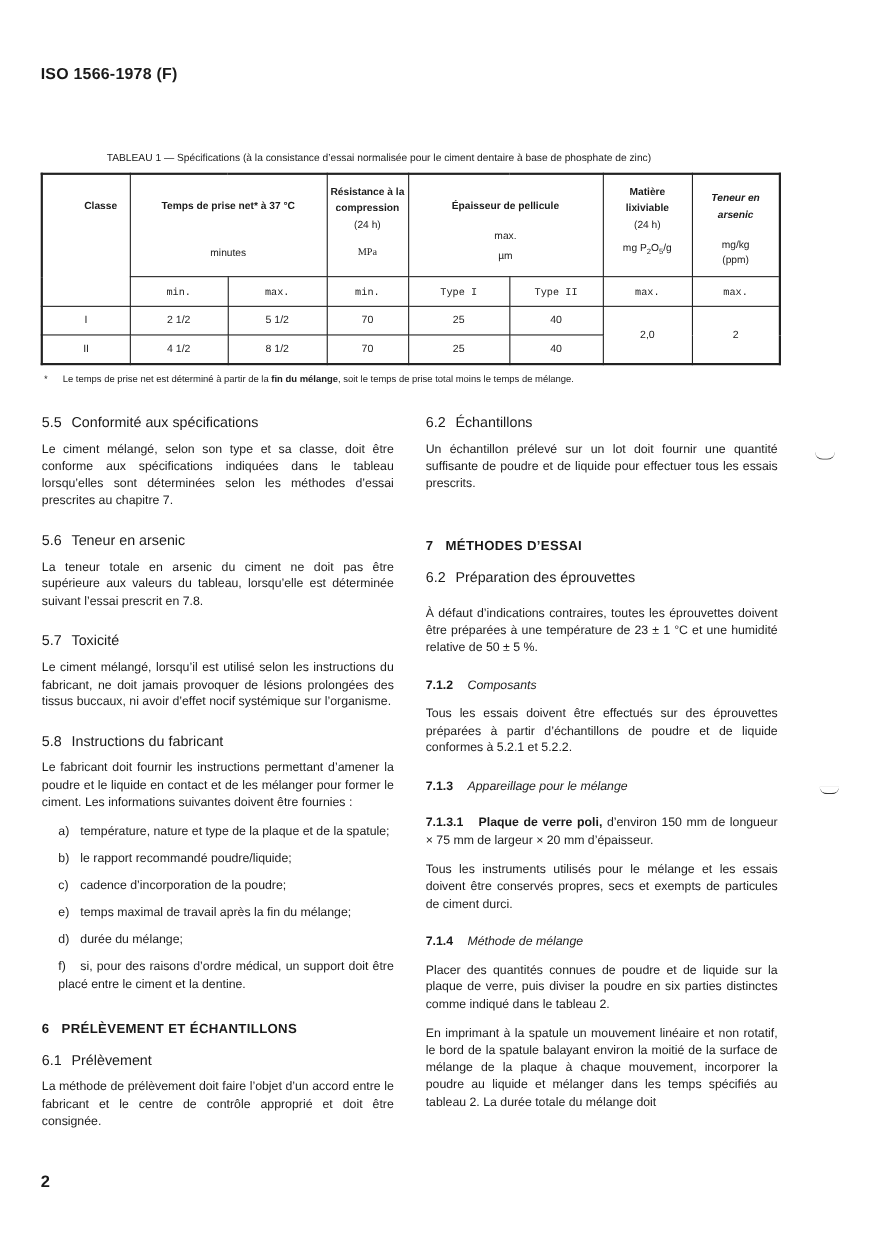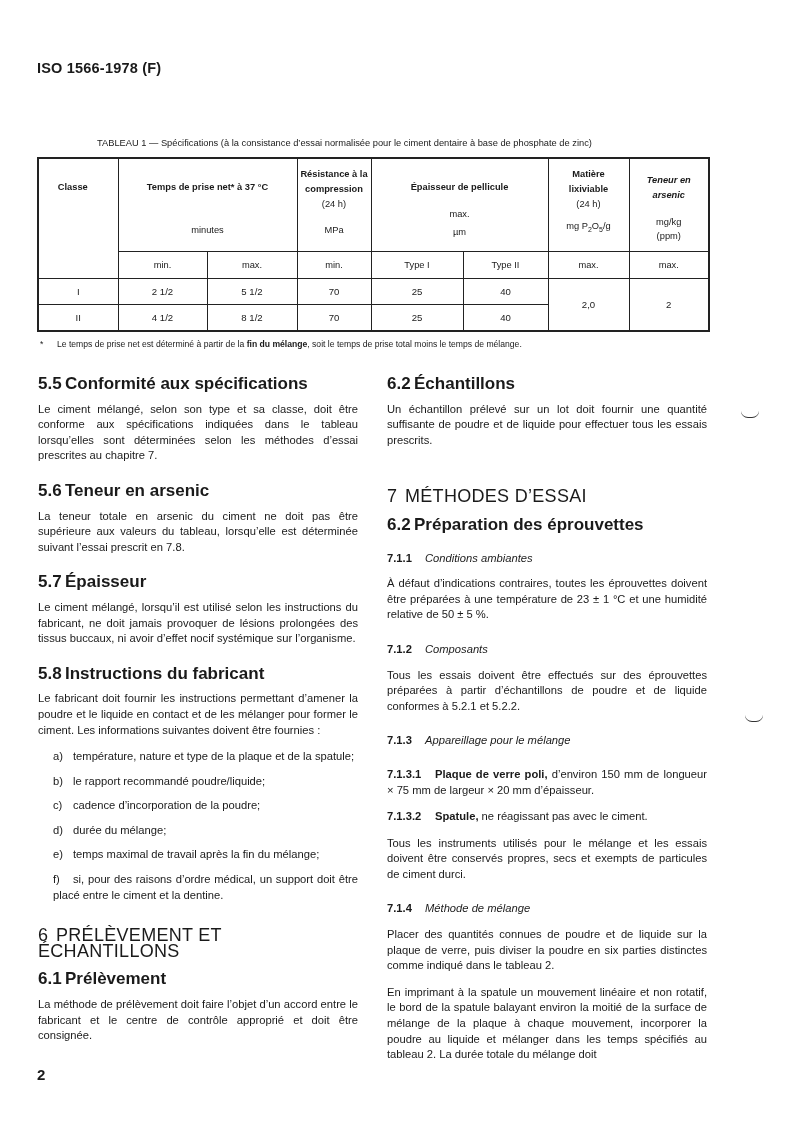--- a/index.html
+++ b/index.html
@@ -12,32 +12,32 @@
 
   table.spec { position: absolute; left: 37px; top: 157px; border-collapse: collapse;
                font-size: 9.3px; table-layout: fixed; }
   table.spec td { border: 1px solid #222; text-align: center; vertical-align: middle; padding: 0; }
   table.spec { border: 2px solid #222; }
   .hdr-bold { font-weight: bold; line-height: 15px; }
   .hdr-unit { line-height: 14px; }
   .cell-hdr { height: 92px; position: relative; }
   .cell-hdr .top { position: absolute; left: 0; right: 0; top: 8px; }
   .cell-hdr .bot { position: absolute; left: 0; right: 0; bottom: 8px; }
-  .sub td { height: 26px; }
+  .sub td { height: 26px; font-family: Liberation Mono, monospace; }
   .row td { height: 25px; font-size: 9.6px; }
 
   .footnote { left: 40px; top: 339px; font-size: 8.6px; white-space: nowrap; }
   .footnote .star { display: inline-block; width: 17px; }
 
   .col { position: absolute; width: 320px; font-size: 11.2px; line-height: 15.6px; }
   .col-left { left: 38px; top: 376px; }
   .col-right { left: 387px; top: 376px; }
-  .h2 { font-weight: bold; font-size: 17px; margin: 0 0 10px 0; }
+  .h2 { font-weight: normal; font-size: 13px; margin: 0 0 10px 0; }
   .h2 .num { display: inline-block; width: 27px; }
-  .h1 { font-weight: normal; font-size: 18px; letter-spacing: 0.3px; margin: 0 0 12px 0; }
+  .h1 { font-weight: bold; font-size: 12px; letter-spacing: 0.3px; margin: 0 0 12px 0; }
   .h1 .num { display: inline-block; width: 18px; }
   .h3 { font-size: 11.2px; margin: 0 0 10px 0; }
   .h3 .num { font-weight: bold; display: inline-block; width: 38px; }
   .h3 i { font-style: italic; }
   .para { text-align: justify; margin: 0 0 11px 0; }
   .list-item { margin: 0 0 9px 0; padding-left: 15px; text-align: justify; }
   .list-item .lbl { display: inline-block; width: 20px; }
   .gap-s { height: 8px; }
   .gap-m { height: 16px; }
   .gap-l { height: 30px; }
@@ -61,33 +61,33 @@
       <col style="width:90px">
       <col style="width:74px">
     <col style="width:92px">
       <col style="width:85px">
       <col style="width:81px">
       <col style="width:80px">
   </colgroup>
   <tbody>
       <tr>
     <td class="cell-hdr" rowspan="2">
-      <span class="hdr-bold" style="position:absolute;left:0;right:11px;top:21px;">Classe</span>
+      <span class="hdr-bold" style="position:absolute;left:0;right:11px;top:21px;text-align:right;">Classe</span>
     </td>
     <td class="cell-hdr" colspan="2">
       <div class="top hdr-bold" style="top:21px;">Temps de prise net* à 37 °C</div>
       <div class="bot hdr-unit" style="bottom:14px;">minutes</div>
     </td>
     <td class="cell-hdr">
       <div class="top hdr-bold">
         <div>Résistance à la</div>
         <div>compression</div>
         <div style="font-weight:normal">(24 h)</div>
       </div>
-      <div class="bot hdr-unit" style="bottom:14px;">MPa</div>
+      <div class="bot hdr-unit" style="bottom:14px;font-family:Liberation Serif, serif;">MPa</div>
     </td>
     <td class="cell-hdr" colspan="2">
       <div class="top hdr-bold" style="top:21px;">Épaisseur de pellicule</div>
       <div class="bot hdr-unit" style="bottom:12px;">
         <div>max.</div>
         <div style="margin-top:4px">µm</div>
       </div>
     </td>
     <td class="cell-hdr">
       <div class="top hdr-bold">
@@ -140,54 +140,52 @@
 
 <div class="abs footnote"><span class="star">*</span><span>Le temps de prise net est déterminé à partir de la </span><b>fin du mélange</b><span>, soit le temps de prise total moins le temps de mélange.</span></div>
 
 <div class="col col-left">
   <div class="h2"><span class="num">5.5</span><span>Conformité aux spécifications</span></div>
   <p class="para">Le ciment mélangé, selon son type et sa classe, doit être conforme aux spécifications indiquées dans le tableau lorsqu’elles sont déterminées selon les méthodes d’essai prescrites au chapitre 7.</p>
   <div class="gap-s"></div>
   <div class="h2"><span class="num">5.6</span><span>Teneur en arsenic</span></div>
   <p class="para">La teneur totale en arsenic du ciment ne doit pas être supérieure aux valeurs du tableau, lorsqu’elle est déterminée suivant l’essai prescrit en 7.8.</p>
   <div class="gap-s"></div>
-  <div class="h2"><span class="num">5.7</span><span>Épaisseur</span></div>
+  <div class="h2"><span class="num">5.7</span><span>Toxicité</span></div>
   <p class="para">Le ciment mélangé, lorsqu’il est utilisé selon les instructions du fabricant, ne doit jamais provoquer de lésions prolongées des tissus buccaux, ni avoir d’effet nocif systémique sur l’organisme.</p>
   <div class="gap-s"></div>
   <div class="h2"><span class="num">5.8</span><span>Instructions du fabricant</span></div>
   <p class="para">Le fabricant doit fournir les instructions permettant d’amener la poudre et le liquide en contact et de les mélanger pour former le ciment. Les informations suivantes doivent être fournies :</p>
   <div class="list-item"><span class="lbl">a)</span><span>température, nature et type de la plaque et de la spatule;</span></div>
   <div class="list-item"><span class="lbl">b)</span><span>le rapport recommandé poudre/liquide;</span></div>
   <div class="list-item"><span class="lbl">c)</span><span>cadence d’incorporation de la poudre;</span></div>
+  <div class="list-item"><span class="lbl">e)</span><span>temps maximal de travail après la fin du mélange;</span></div>
   <div class="list-item"><span class="lbl">d)</span><span>durée du mélange;</span></div>
-  <div class="list-item"><span class="lbl">e)</span><span>temps maximal de travail après la fin du mélange;</span></div>
   <div class="list-item"><span class="lbl">f)</span><span>si, pour des raisons d’ordre médical, un support doit être placé entre le ciment et la dentine.</span></div>
   <div class="gap-m"></div>
   <div class="h1"><span class="num">6</span><span>PRÉLÈVEMENT ET ÉCHANTILLONS</span></div>
   <div class="h2"><span class="num">6.1</span><span>Prélèvement</span></div>
   <p class="para">La méthode de prélèvement doit faire l’objet d’un accord entre le fabricant et le centre de contrôle approprié et doit être consignée.</p>
 </div>
 
 <div class="col col-right">
   <div class="h2"><span class="num">6.2</span><span>Échantillons</span></div>
   <p class="para">Un échantillon prélevé sur un lot doit fournir une quantité suffisante de poudre et de liquide pour effectuer tous les essais prescrits.</p>
   <div class="gap-l"></div>
   <div class="h1"><span class="num">7</span><span>MÉTHODES D’ESSAI</span></div>
   <div class="h2"><span class="num">6.2</span><span>Préparation des éprouvettes</span></div>
   <div class="gap-s"></div>
-  <div class="h3"><span class="num">7.1.1</span><i>Conditions ambiantes</i></div>
   <p class="para">À défaut d’indications contraires, toutes les éprouvettes doivent être préparées à une température de 23 ± 1 °C et une humidité relative de 50 ± 5 %.</p>
   <div class="gap-s"></div>
   <div class="h3"><span class="num">7.1.2</span><i>Composants</i></div>
   <p class="para">Tous les essais doivent être effectués sur des éprouvettes préparées à partir d’échantillons de poudre et de liquide conformes à 5.2.1 et 5.2.2.</p>
   <div class="gap-s"></div>
   <div class="h3"><span class="num">7.1.3</span><i>Appareillage pour le mélange</i></div>
   <div class="gap-s"></div>
   <p class="para"><span class="sub-num" style="display:inline-block;width:48px;">7.1.3.1</span><b>Plaque de verre poli,</b><span> d’environ 150 mm de longueur × 75 mm de largeur × 20 mm d’épaisseur.</span></p>
-  <p class="para"><span class="sub-num" style="display:inline-block;width:48px;">7.1.3.2</span><b>Spatule,</b><span> ne réagissant pas avec le ciment.</span></p>
   <p class="para">Tous les instruments utilisés pour le mélange et les essais doivent être conservés propres, secs et exempts de particules de ciment durci.</p>
   <div class="gap-s"></div>
   <div class="h3"><span class="num">7.1.4</span><i>Méthode de mélange</i></div>
   <p class="para">Placer des quantités connues de poudre et de liquide sur la plaque de verre, puis diviser la poudre en six parties distinctes comme indiqué dans le tableau 2.</p>
   <p class="para">En imprimant à la spatule un mouvement linéaire et non rotatif, le bord de la spatule balayant environ la moitié de la surface de mélange de la plaque à chaque mouvement, incorporer la poudre au liquide et mélanger dans les temps spécifiés au tableau 2. La durée totale du mélange doit</p>
 </div>
 
 <div class="margin-mark" style="left:741px; top:411px;"></div>
 <div class="margin-mark" style="left:745px; top:715px;"></div>
 

